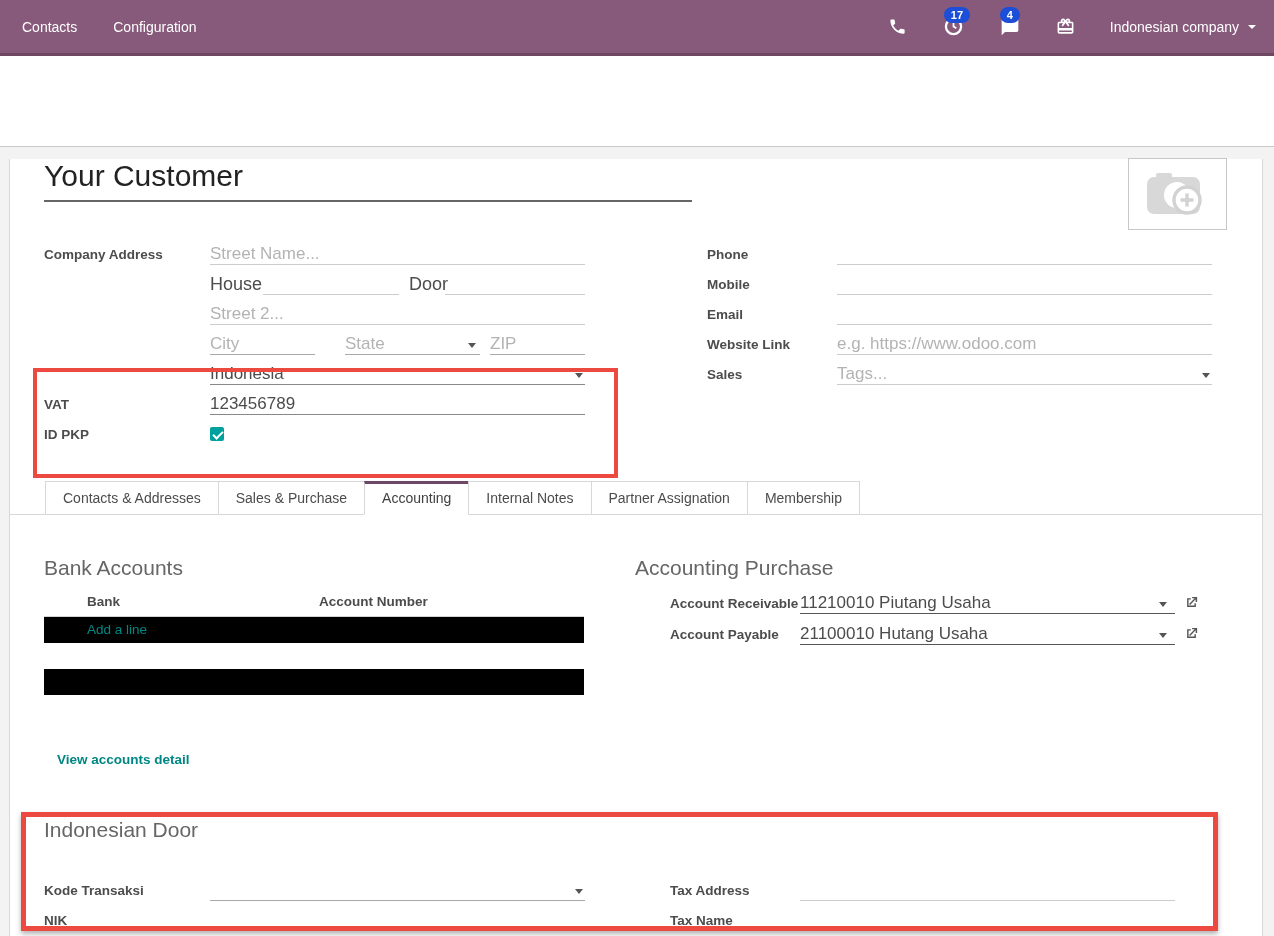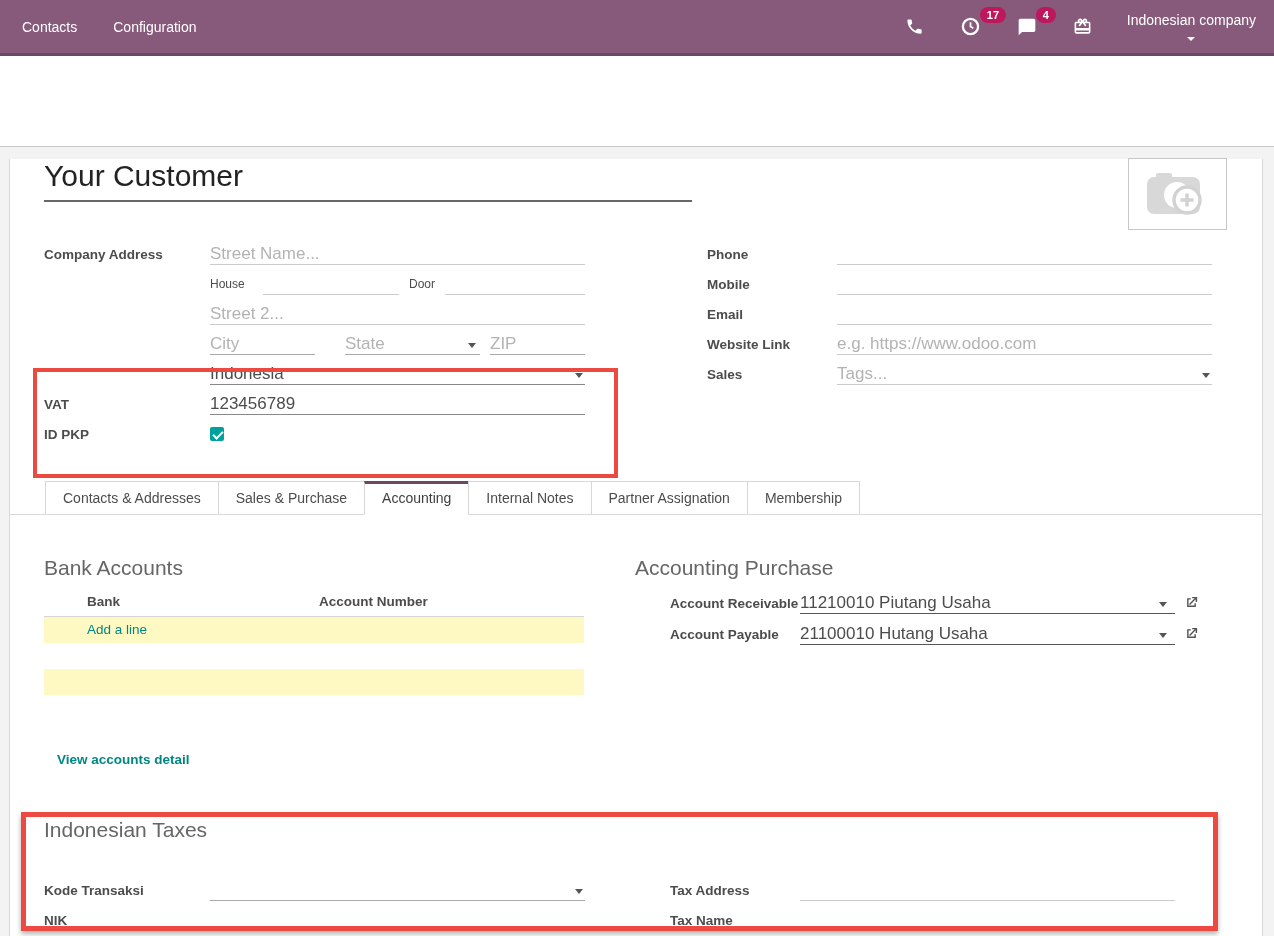--- a/index.html
+++ b/index.html
@@ -7,23 +7,23 @@
     font-family:"Liberation Sans", sans-serif; }
 
   
   .topbar { height:56px; background:#875A7B; border-bottom:3px solid #6e4862;
     display:flex; align-items:center; padding:0 18px 0 22px; color:#fff; }
   .topbar-left { display:flex; gap:36px; }
   .menu-item { font-size:14px; font-weight:500; color:#fff; cursor:pointer; }
   .topbar-right { margin-left:auto; display:flex; align-items:center; gap:32px; }
   .icon-btn { position:relative; width:24px; height:24px; display:flex;
     align-items:center; justify-content:center; cursor:pointer; }
-  .badge { position:absolute; top:-8px; left:21px; background:#be185d; color:#fff;
+  .badge { position:absolute; top:-8px; left:2px; background:#1d4ed8; color:#fff;
     font-size:11px; font-weight:700; border-radius:10px; padding:2px 7px; line-height:12px; }
-  .company-switcher { display:flex; align-items:center; gap:9px; font-size:14px; cursor:pointer;flex-direction:column; }
+  .company-switcher { display:flex; align-items:center; gap:9px; font-size:14px; cursor:pointer; }
   .caret-white { width:0; height:0; border-left:4px solid transparent;
     border-right:4px solid transparent; border-top:4px solid #fff; }
 
   
   .control-panel { height:90px; background:#fff; }
   .page { height:790px; background:#f3f3f3; border-top:1px solid #c9c9c9;
     padding:0 11px 0 9px; }
   .sheet { background:#fff; border-left:1px solid #d8d8d8; border-right:1px solid #d8d8d8;
     height:789px; position:relative; padding:0 35px 0 34px; }
 
@@ -43,21 +43,21 @@
   .flabel { font-size:13.5px; font-weight:700; color:#4c4c4c; padding-top:3px; }
   .group-l .flabel, .tc-left .flabel { width:166px; }
   .group-r .flabel, .tc-right .flabel { width:165px;padding-left:35px; }
   .fwrap { width:375px; position:relative; display:flex; }
   .finput { height:21px; border-bottom:1px solid #ccc; font-size:17px; color:#4c4c4c;
     line-height:20px; width:100%; cursor:text; }
   .finput.med { border-bottom-color:#a8a8a8; }
   .finput.filled { border-bottom-color:#888; }
   .finput.dark { border-bottom-color:#555; }
   .placeholder { color:#b3b3b3; }
-  .inline-label { font-size:12px; color:#4c4c4c; line-height:21px; white-space:nowrap; }
+  .inline-label { font-size:18px; color:#4c4c4c; line-height:21px; white-space:nowrap; }
   .caret { position:absolute; right:2px; top:9px; width:0; height:0;
     border-left:4px solid transparent; border-right:4px solid transparent;
     border-top:5px solid #555; cursor:pointer; }
   .caret.inset { right:8px; }
   .checkbox { width:14px; height:14px; background:#00A09D; border-radius:2px;
     margin-top:3px; position:relative; cursor:pointer; }
   .checkbox::after { content:""; position:absolute; left:4.5px; top:1.5px; width:4px;
     height:8px; border:solid #fff; border-width:0 2px 2px 0; transform:rotate(45deg); }
   .ext-link { margin-left:9px; margin-top:2px; cursor:pointer; }
 
@@ -81,21 +81,21 @@
   .tc-left { width:541px; }
   .tc-gap { width:50px; }
   .tc-right { flex:1; }
   .section-title { font-size:21px; font-weight:400; color:#666; }
 
   .bank-table { margin-top:14px; width:540px; font-size:13.5px; }
   .bt-header { display:flex; height:23px; border-bottom:1px solid #d4d4d4;
     font-weight:700; color:#4c4c4c; }
   .bt-h-bank { width:275px; padding-left:43px; }
   .bt-row { height:26px; line-height:26px; }
-  .row-gray { background:#fef9c3; }
+  .row-gray { background:#000000; }
   .addline { color:#008784; padding-left:43px; cursor:pointer; }
 
   .entries-rows { margin-top:13px; }
   .entries-rows .frow { height:31px; }
 
   .view-link { margin-top:57px; margin-left:13px; color:#008784; font-weight:700;
     font-size:13.5px; cursor:pointer; display:inline-block; }
 
   .taxes { margin-top:50px; }
   .taxes-grid { display:flex; margin-top:38px;justify-content:center; }
@@ -301,21 +301,21 @@
               </div>
             <span class="ext-link"><svg width="15" height="15" viewBox="0 0 24 24">
                   <path fill="#555" d="M13 3h8v8h-2.3V6.9l-9 9-1.6-1.6 9-9H13V3zM5 5h6v2.3H7.3v9.4h9.4V13H19v6H5V5z"></path>
                 </svg></span>
           </div>
         </div>
       </div>
     </div>
 
     <div class="taxes">
-      <div class="section-title">Indonesian Taxes</div>
+      <div class="section-title">Indonesian Door</div>
       <div class="taxes-grid">
         <div class="tc-left">
           <div class="frow">
             <span class="flabel">Kode Transaksi</span>
             <div class="fwrap">
                 <div class="finput med"></div>
                 <span class="caret"></span>
               </div>
           </div>
           <div class="frow">

